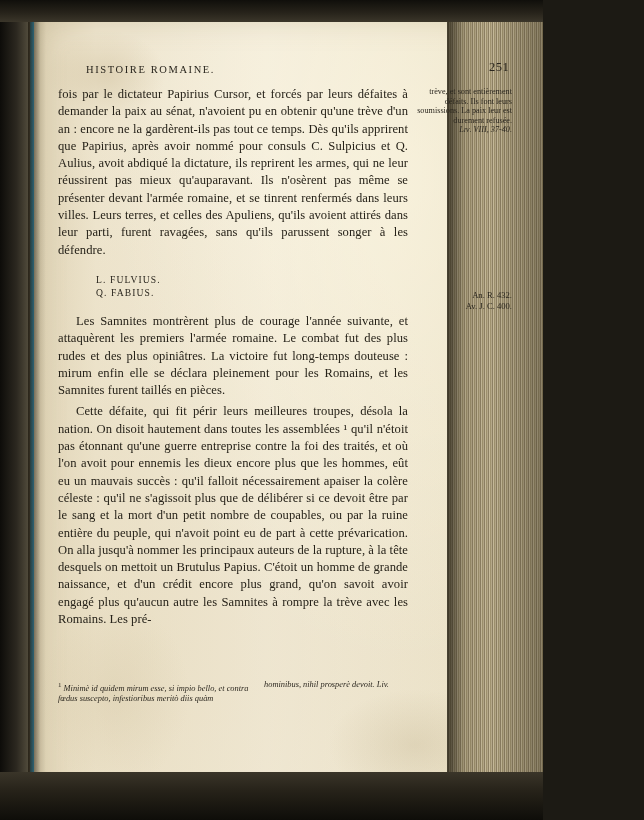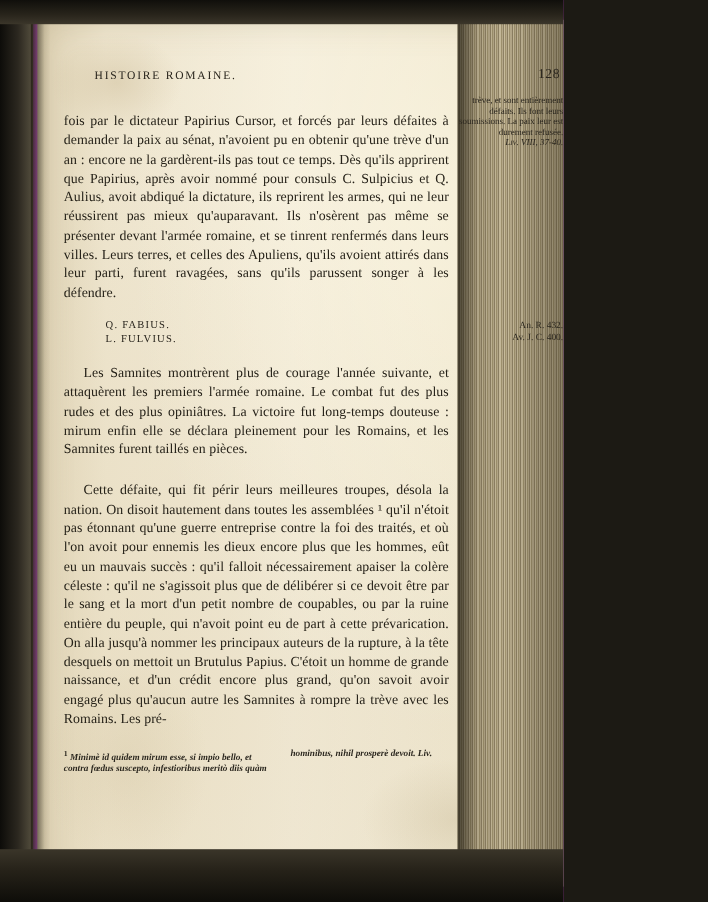--- a/index.html
+++ b/index.html
@@ -5,22 +5,23 @@
   html, body {
     margin: 0;
     padding: 0;
     background: #1c1a14;
   }
   #page {
     position: relative;
     width: 512px;
     height: 820px;
     overflow: hidden;
-    background: #d946ef;
+    background: #0ea5e9;
     font-family: "Liberation Serif", serif;
+    padding-left: 31px;
   }
 
   
   .gutter-left {
     position: absolute;
     left: 0; top: 0;
     width: 30px; height: 820px;
     background: linear-gradient(to right, #0d0c09 0%, #2c2820 55%, #56503f 100%);
     z-index: 6;
   }
@@ -125,21 +126,21 @@
   }
 
   .maincol {
     position: absolute;
     left: 24px;
     top: 68px;
     width: 350px;
   }
 
   p.body {
-    margin: 16px 0 0 0;
+    margin: 0 0 0 0;
     font-size: 12.6px;
     line-height: 17.3px;
     text-align: justify;
     color: #262219;
     letter-spacing: 0.05px;
   }
   p.body.indent {
     text-indent: 18px;
   }
   .para-gap { height: 4px; }
@@ -181,21 +182,20 @@
 
   .footnotes {
     position: absolute;
     left: 24px;
     top: 662px;
     width: 352px;
     font-size: 8.4px;
     line-height: 10.6px;
     font-style: italic;
     color: #2b271f;
-    font-weight: bold;
   }
   .footnotes .fn-cols {
     display: flex;
     gap: 14px;
   }
   .footnotes .fn-left { width: 192px; }
   .footnotes .fn-right { width: 146px; }
   .fn-marker {
     font-style: normal;
     font-size: 7px;
@@ -216,28 +216,28 @@
   <div class="stain-c"></div>
 
   <div class="gutter-left"></div>
   <div class="gutter-left-inner"></div>
   <div class="top-dark"></div>
   <div class="bottom-dark"></div>
 
   <div class="content">
 
     <div class="running-head">HISTOIRE ROMAINE.</div>
-    <div class="page-number">128</div>
+    <div class="page-number">251</div>
 
     <div class="maincol">
       <p class="body">fois par le dictateur Papirius Cursor, et forcés par leurs défaites à demander la paix au sénat, n'avoient pu en obtenir qu'une trève d'un an : encore ne la gardèrent-ils pas tout ce temps. Dès qu'ils apprirent que Papirius, après avoir nommé pour consuls C. Sulpicius et Q. Aulius, avoit abdiqué la dictature, ils reprirent les armes, qui ne leur réussirent pas mieux qu'auparavant. Ils n'osèrent pas même se présenter devant l'armée romaine, et se tinrent renfermés dans leurs villes. Leurs terres, et celles des Apuliens, qu'ils avoient attirés dans leur parti, furent ravagées, sans qu'ils parussent songer à les défendre.</p>
 
       <div class="heading-block">
+        <div>L. FULVIUS.</div>
         <div>Q. FABIUS.</div>
-        <div>L. FULVIUS.</div>
       </div>
 
       <p class="body indent">Les Samnites montrèrent plus de courage l'année suivante, et attaquèrent les premiers l'armée romaine. Le combat fut des plus rudes et des plus opiniâtres. La victoire fut long-temps douteuse : mirum enfin elle se déclara pleinement pour les Romains, et les Samnites furent taillés en pièces.</p>
       <div class="para-gap"></div>
       <p class="body indent">Cette défaite, qui fit périr leurs meilleures troupes, désola la nation. On disoit hautement dans toutes les assemblées ¹ qu'il n'étoit pas étonnant qu'une guerre entreprise contre la foi des traités, et où l'on avoit pour ennemis les dieux encore plus que les hommes, eût eu un mauvais succès : qu'il falloit nécessairement apaiser la colère céleste : qu'il ne s'agissoit plus que de délibérer si ce devoit être par le sang et la mort d'un petit nombre de coupables, ou par la ruine entière du peuple, qui n'avoit point eu de part à cette prévarication. On alla jusqu'à nommer les principaux auteurs de la rupture, à la tête desquels on mettoit un Brutulus Papius. C'étoit un homme de grande naissance, et d'un crédit encore plus grand, qu'on savoit avoir engagé plus qu'aucun autre les Samnites à rompre la trève avec les Romains. Les pré-</p>
     </div>
 
     <div class="sidenote" id="sn1">
       <span>trève, et sont entièrement défaits. Ils font leurs soumissions. La paix leur est durement refusée.</span>
       <div class="lv">Liv. VIII, 37-40.</div>

